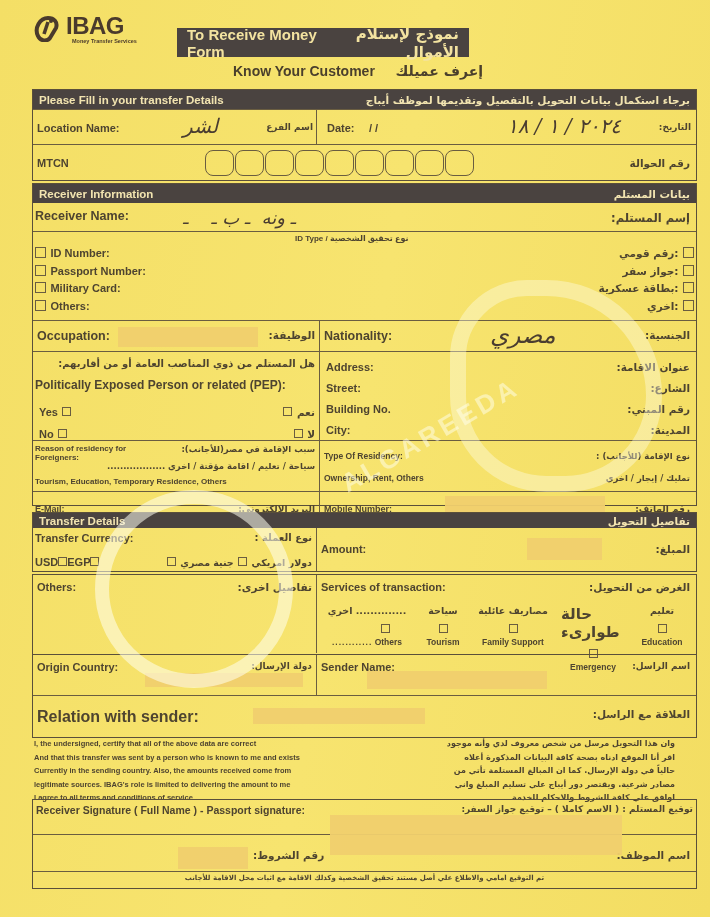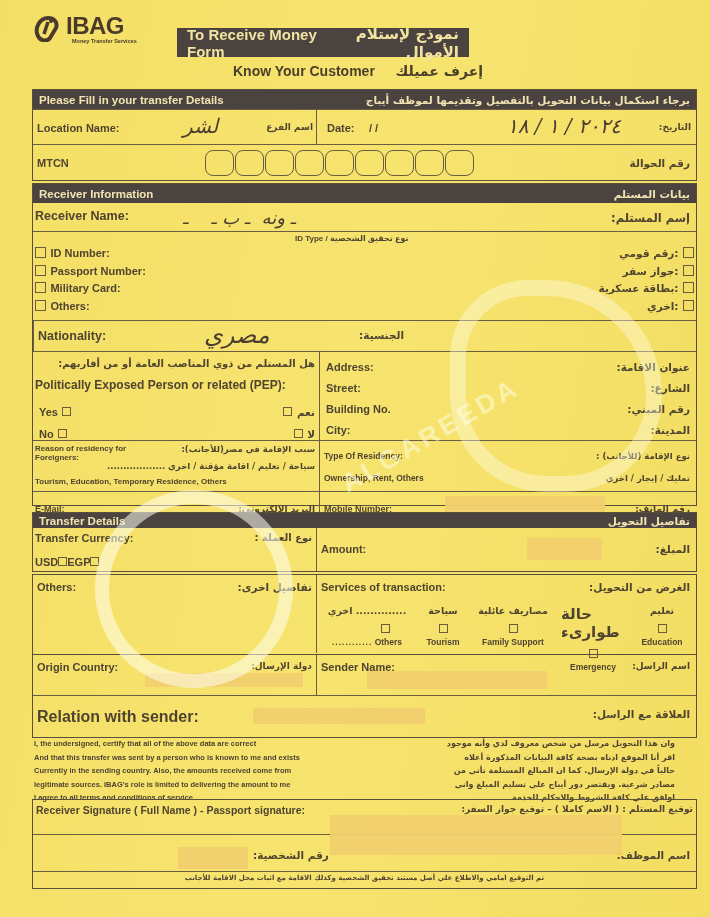--- a/index.html
+++ b/index.html
@@ -107,20 +107,25 @@
         <div><span class="chk-sq"></span> <span class="lbl">Others:</span></div>
       </div>
       <div class="abs" style="right:2px;top:12px;line-height:15.5px;text-align:right;">
         <div><span class="arl">رقم قومي:</span> <span class="chk-sq"></span></div>
         <div><span class="arl">جواز سفر:</span> <span class="chk-sq"></span></div>
         <div><span class="arl">بطاقة عسكرية:</span> <span class="chk-sq"></span></div>
         <div><span class="arl">اخري:</span> <span class="chk-sq"></span></div>
       </div>
     </div>
     <div class="row" style="height:30px;">
+      <div class="cell" style="width:286px;">
+        <span class="abs lbl-lg" style="left:4px;top:8px;">Occupation:</span>
+        <div class="redact" style="left:85px;top:6px;width:140px;height:20px;"></div>
+        <span class="abs arl" style="right:4px;top:8px;">الوظيفة:</span>
+      </div>
       <div class="cell vline" style="width:377px;">
         <span class="abs lbl-lg" style="left:4px;top:8px;">Nationality:</span>
         <span class="hand" style="left:170px;top:0px;font-size:24px;">مصري</span>
         <span class="abs arl" style="right:6px;top:8px;">الجنسية:</span>
       </div>
     </div>
     <div class="row" style="height:88px;">
       <div class="cell" style="width:286px;">
         <div class="arl" style="position:absolute;right:4px;top:6px;font-size:10px;">هل المستلم من ذوي المناصب العامة أو من أقاربهم:</div>
         <div class="lbl" style="position:absolute;left:2px;top:26px;font-size:12px;">Politically Exposed Person or related (PEP):</div>
@@ -176,20 +181,26 @@
       <span>Transfer Details</span>
       <span class="ar">تفاصيل التحويل</span>
     </div>
     <div class="row" style="height:43px;border-top:none;">
       <div class="cell" style="width:283px;">
         <span class="abs lbl" style="left:2px;top:4px;">Transfer Currency:</span>
         <span class="abs arl" style="right:4px;top:4px;font-size:10px;">نوع العملة :</span>
         <div class="abs" style="left:2px;top:24px;">
           <span class="lbl">USD</span><span class="chk"></span><span class="lbl">EGP</span><span class="chk"></span>
         </div>
+        <div class="abs" style="right:4px;top:24px;">
+          <span class="chk"></span>
+          <span class="arl" style="font-size:9.5px;">دولار امريكي</span>
+          <span class="chk"></span>
+          <span class="arl" style="font-size:9.5px;">جنية مصري</span>
+        </div>
       </div>
       <div class="cell vline" style="width:380px;padding-left:47px;">
         <span class="abs lbl" style="left:4px;top:15px;">Amount:</span>
         <div class="redact" style="left:210px;top:10px;width:75px;height:22px;"></div>
         <span class="abs arl" style="right:6px;top:15px;">المبلغ:</span>
       </div>
     </div>
   </div>
 
   <div class="abs frame" style="top:574px;height:81px;">
@@ -267,21 +278,21 @@
     <div class="cert-ar">اوافق علي كافة الشروط والاحكام للخدمة</div>
   </div>
 
   <div class="abs frame" style="top:799px;height:90px;">
     <div class="row" style="height:34px;border-top:none;">
       <span class="abs lbl" style="left:3px;top:4px;font-size:10.5px;">Receiver Signature ( Full Name ) - Passport signature:</span>
       <span class="abs arl" style="right:3px;top:4px;font-size:9px;">توقيع المستلم : ( الاسم كاملا ) – توقيع جواز السفر:</span>
     </div>
     <div class="row" style="height:36px;">
       <div class="redact" style="left:145px;top:12px;width:70px;height:22px;"></div>
-      <span class="abs arl" style="left:220px;top:14px;">رقم الشخصية:</span>
+      <span class="abs arl" style="left:220px;top:14px;">رقم الشروط:</span>
       <span class="abs arl" style="right:6px;top:14px;">اسم الموظف:</span>
     </div>
     <div class="row" style="height:16px;">
       <span class="abs arl" style="left:0;right:0;top:2px;text-align:center;font-size:7px;">تم التوقيع امامي والاطلاع علي أصل مستند تحقيق الشخصية وكذلك الاقامة مع اثبات محل الاقامة للأجانب</span>
     </div>
   </div>
   <div class="redact" style="left:330px;top:815px;width:292px;height:40px;"></div>
 
   <div class="wm" style="left:95px;top:490px;width:170px;height:170px;"></div>
   <div class="wm" style="left:450px;top:280px;width:180px;height:180px;border-radius:40% 60% 50% 50%;border-width:16px;opacity:0.7;"></div>

